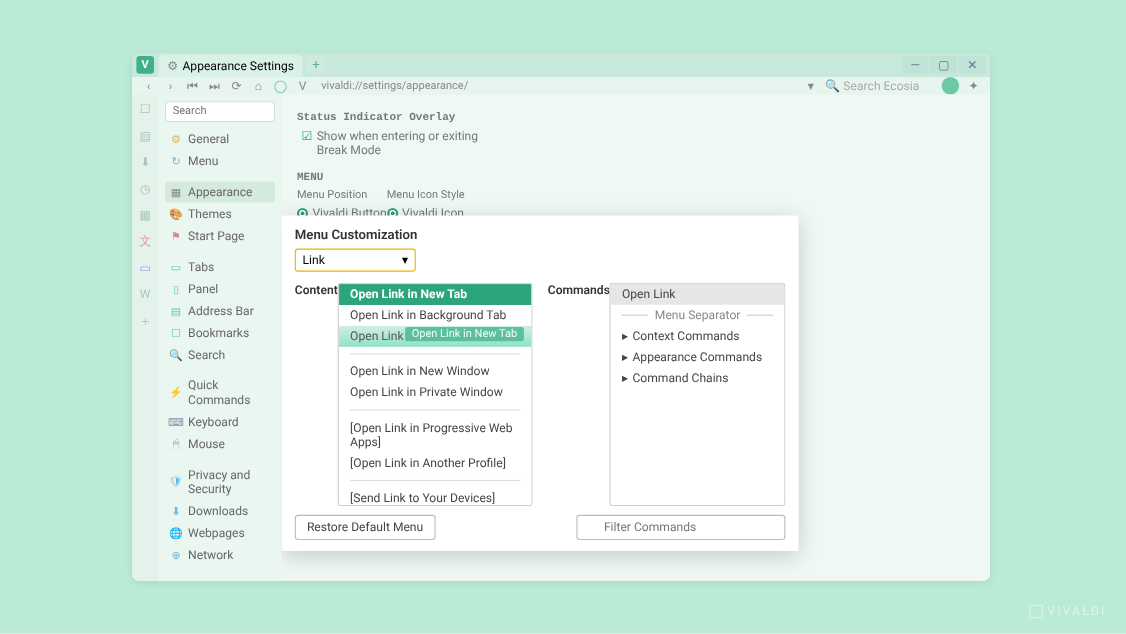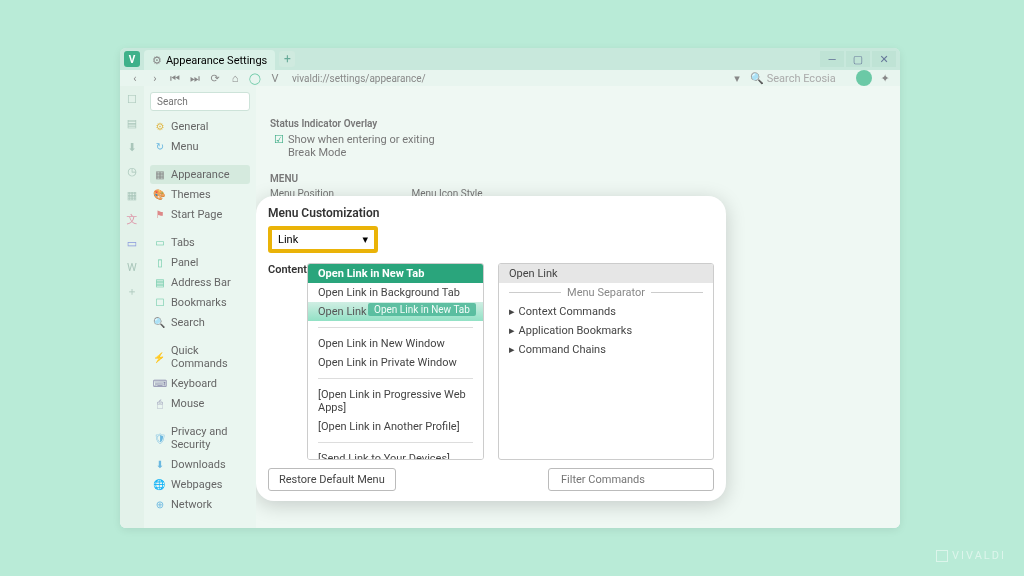--- a/index.html
+++ b/index.html
@@ -28,52 +28,52 @@
 
 .settings { flex: 1; display: flex; }
 .settings-sidebar { width: 112px; background: #eaf6f0; padding: 6px; overflow-y: auto; }
 .settings-sidebar .search-box { width: 100%; border: 1px solid #cde3d9; background: #fff; border-radius: 3px; padding: 3px 6px; font-size: 10px; color: #999; margin-bottom: 6px; }
 .sb-item { display: flex; align-items: center; padding: 3px 4px; margin-bottom: 1px; border-radius: 3px; font-size: 10px; color: #666; gap: 5px; cursor: pointer; }
 .sb-item.active { background: #d5eade; }
 .sb-item .ic { width: 12px; height: 12px; display: inline-flex; align-items: center; justify-content: center; font-size: 10px; }
 .sb-group-gap { height: 8px; }
 
 .settings-content { flex: 1; background: #eff8f3; padding: 10px 14px; position: relative; overflow: hidden; }
-.section-label { font-size: 10px; color: #777; font-weight: 600; margin: 22px 0 4px 0; }
+.section-label { font-size: 10px; color: #777; font-weight: 600; margin: 6px 0 4px 0; font-family: Liberation Mono, monospace; }
 .status-row { font-size: 10px; color: #777; display: flex; align-items: flex-start; gap: 4px; margin-left: 4px; }
 .status-row .chk { color: #2da57c; }
 .opt-row { font-size: 10px; color: #777; display: flex; align-items: center; gap: 4px; padding: 2px 0; }
 .opt-row .rad { width: 10px; height: 10px; border-radius: 50%; border: 2px solid #bbb; display: inline-block; }
 .opt-row .rad.sel { border-color: #2da57c; background: radial-gradient(circle, #2da57c 40%, #fff 45%); }
-.col2 { display: flex; gap: 60px; }
-
-
-.mc-panel { position: absolute; left: 0px; top: 110px; width: 470px; height: 305px; background: #fff; border-radius: 18px; box-shadow: 0 4px 20px rgba(0,0,0,0.18); padding: 10px 12px; display: flex; flex-direction: column; }
+.col2 { display: flex; }
+
+
+.mc-panel { position: absolute; left: 0px; top: 110px; width: 470px; height: 305px; background: #fff; border-radius: 2px; box-shadow: 0 4px 20px rgba(0,0,0,0.18); padding: 10px 12px; display: flex; flex-direction: column; }
 .mc-panel h3 { font-size: 12px; font-weight: 600; color: #333; margin-bottom: 6px; }
-.mc-select { width: 110px; border: 4px solid #eab308; border-radius: 3px; padding: 3px 6px; font-size: 11px; background: #fff; display: flex; justify-content: space-between; align-items: center; margin-bottom: 10px; cursor: pointer; }
+.mc-select { width: 110px; border: 1px solid #eab308; border-radius: 3px; padding: 3px 6px; font-size: 11px; background: #fff; display: flex; justify-content: space-between; align-items: center; margin-bottom: 10px; cursor: pointer; }
 .mc-columns { flex: 1; display: flex; gap: 14px; overflow: hidden; }
 .mc-col { flex: 1; display: flex; flex-direction: row; }
 .mc-col-label { font-size: 11px; font-weight: 600; color: #333; margin-bottom: 4px; }
 .mc-list { flex: 1; border: 1px solid #ccc; border-radius: 3px; overflow-y: auto; background: #fff; position: relative; }
 .mc-list::-webkit-scrollbar { width: 10px; }
 .mc-list::-webkit-scrollbar-thumb { background: #bbb; border-radius: 5px; }
 .mc-list::-webkit-scrollbar-track { background: #eee; }
 .mc-item { padding: 3px 10px; font-size: 11px; color: #444; cursor: pointer; }
 .mc-item.selected { background: #2aa57c; color: #fff; font-weight: 700; }
 .mc-item.dragging { background: linear-gradient(#d0eee3, #92e1c5); color: #555; position: relative; }
 .mc-item.dragging::after { content: attr(data-drag-label); position: absolute; left: 60px; top: 1px; background: #4db898; color: #fff; padding: 1px 6px; border-radius: 2px; font-size: 10px; opacity: 0.85; white-space: nowrap; }
 .mc-sep { height: 1px; background: #ddd; margin: 6px 10px; }
 .cmd-item { padding: 3px 10px; font-size: 11px; color: #444; display: flex; align-items: center; gap: 4px; cursor: pointer; }
 .cmd-item.sel { background: #e6e6e6; }
 .cmd-sep-label { display: flex; align-items: center; gap: 6px; padding: 3px 10px; font-size: 10px; color: #888; }
 .cmd-sep-label .line { flex: 1; height: 1px; background: #ccc; }
 
 .mc-footer { display: flex; gap: 14px; margin-top: 8px; }
 .mc-btn { border: 1px solid #bbb; background: #fff; border-radius: 3px; padding: 4px 10px; font-size: 11px; color: #444; cursor: pointer; }
-.mc-input { flex: 1; border: 1px solid #bbb; background: #fff; border-radius: 3px; padding: 4px 12px; font-size: 11px; color: #888; }
+.mc-input { flex: 1; border: 1px solid #bbb; background: #fff; border-radius: 3px; padding: 4px 24px; font-size: 11px; color: #888; }
 
 .watermark { position: absolute; right: 18px; bottom: 14px; color: #fff; opacity: 0.5; font-size: 10px; letter-spacing: 2px; display: flex; align-items: center; gap: 4px; }
 .watermark .box { width: 12px; height: 12px; border: 1px solid #fff; }
 </style>
 </head>
 <body>
 
 <div class="window">
 
   <div class="titlebar">
@@ -257,34 +257,35 @@
                   <div class="mc-item">Open Link in New Window</div>
                   <div class="mc-item">Open Link in Private Window</div>
                   <div class="mc-sep"></div>
                   <div class="mc-item">[Open Link in Progressive Web Apps]</div>
                   <div class="mc-item">[Open Link in Another Profile]</div>
                   <div class="mc-sep"></div>
                   <div class="mc-item">[Send Link to Your Devices]</div>
                 </div>
             </div>
             <div class="mc-col">
+              <div class="mc-col-label">Commands</div>
               <div class="mc-list" id="commands-list">
                   <div class="cmd-item sel">Open Link</div>
                   <div class="cmd-sep-label">
                     <span class="line"></span>
                     <span>Menu Separator</span>
                     <span class="line"></span>
                   </div>
                   <div class="cmd-item">
                     <span>▸</span>
                     <span>Context Commands</span>
                   </div>
                   <div class="cmd-item">
                     <span>▸</span>
-                    <span>Application Bookmarks</span>
+                    <span>Appearance Commands</span>
                   </div>
                   <div class="cmd-item">
                     <span>▸</span>
                     <span>Command Chains</span>
                   </div>
                 </div>
             </div>
           </div>
           <div class="mc-footer">
             <button class="mc-btn">Restore Default Menu</button>

